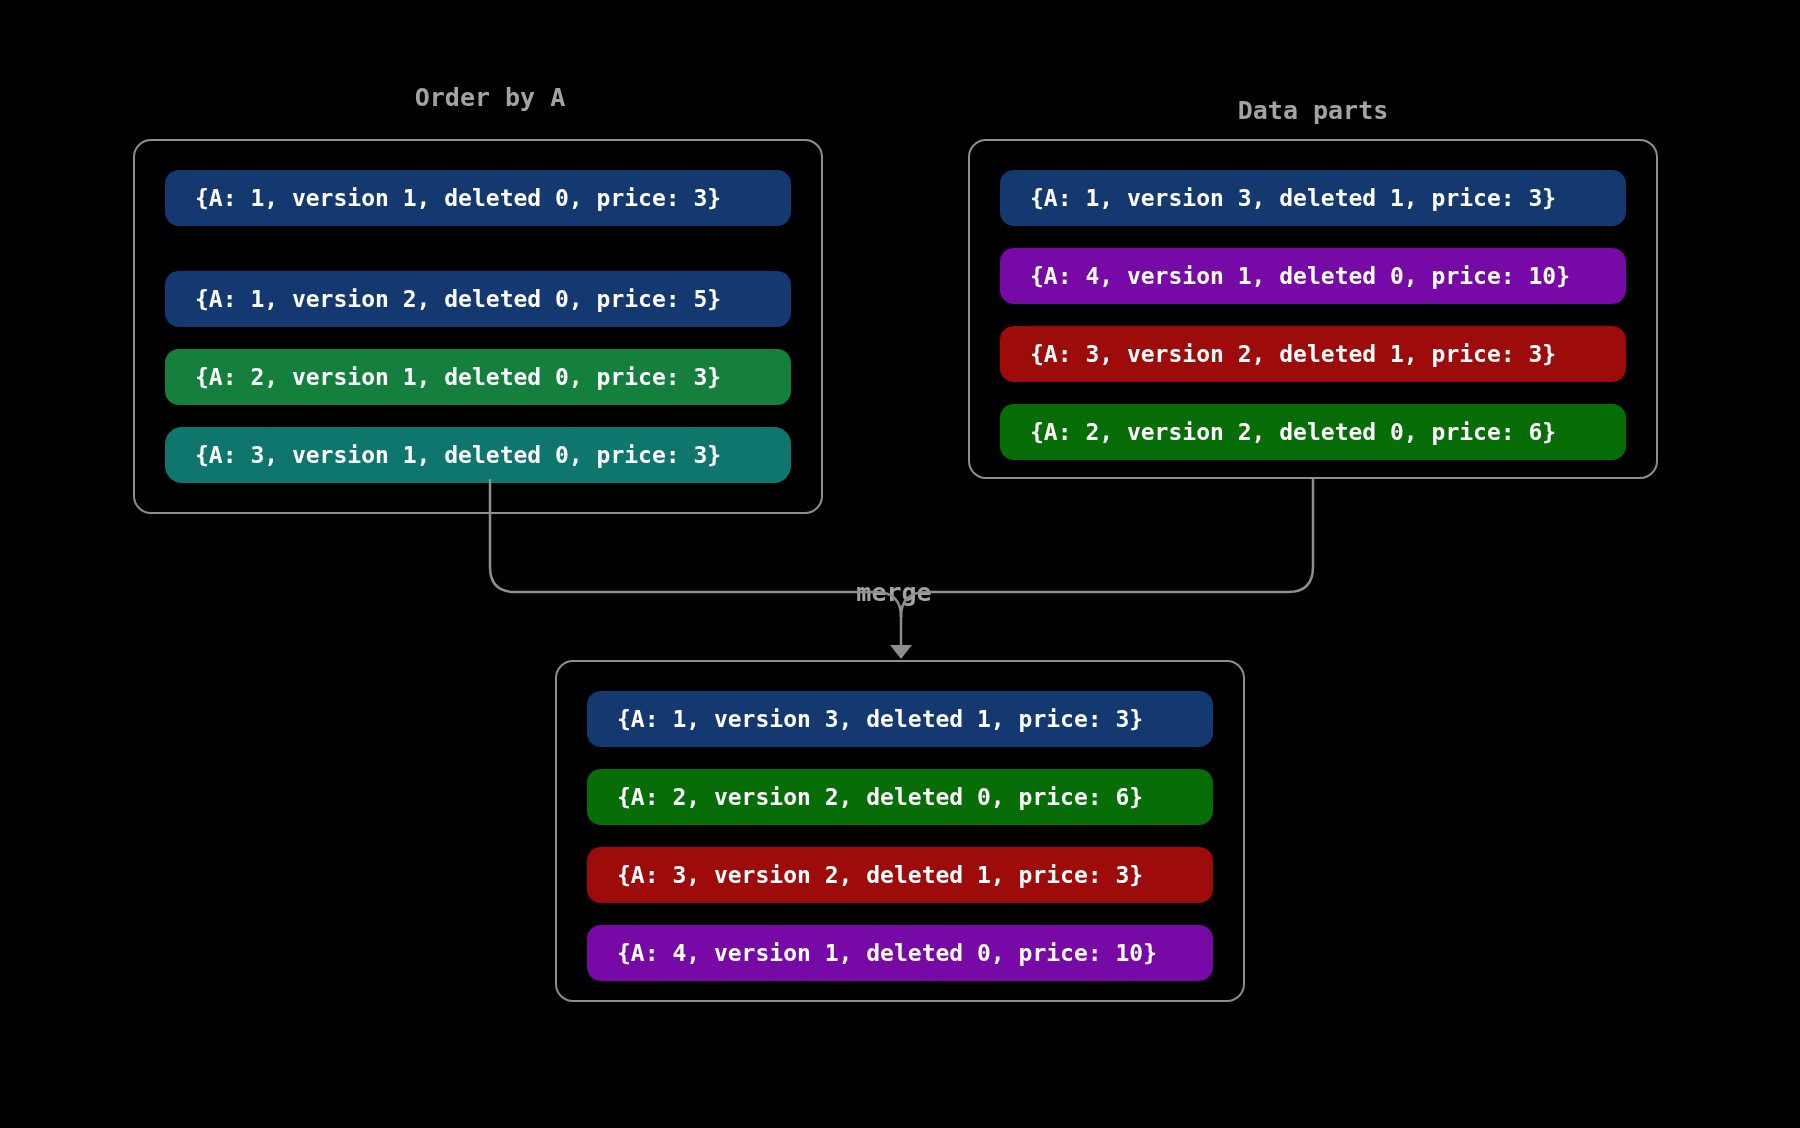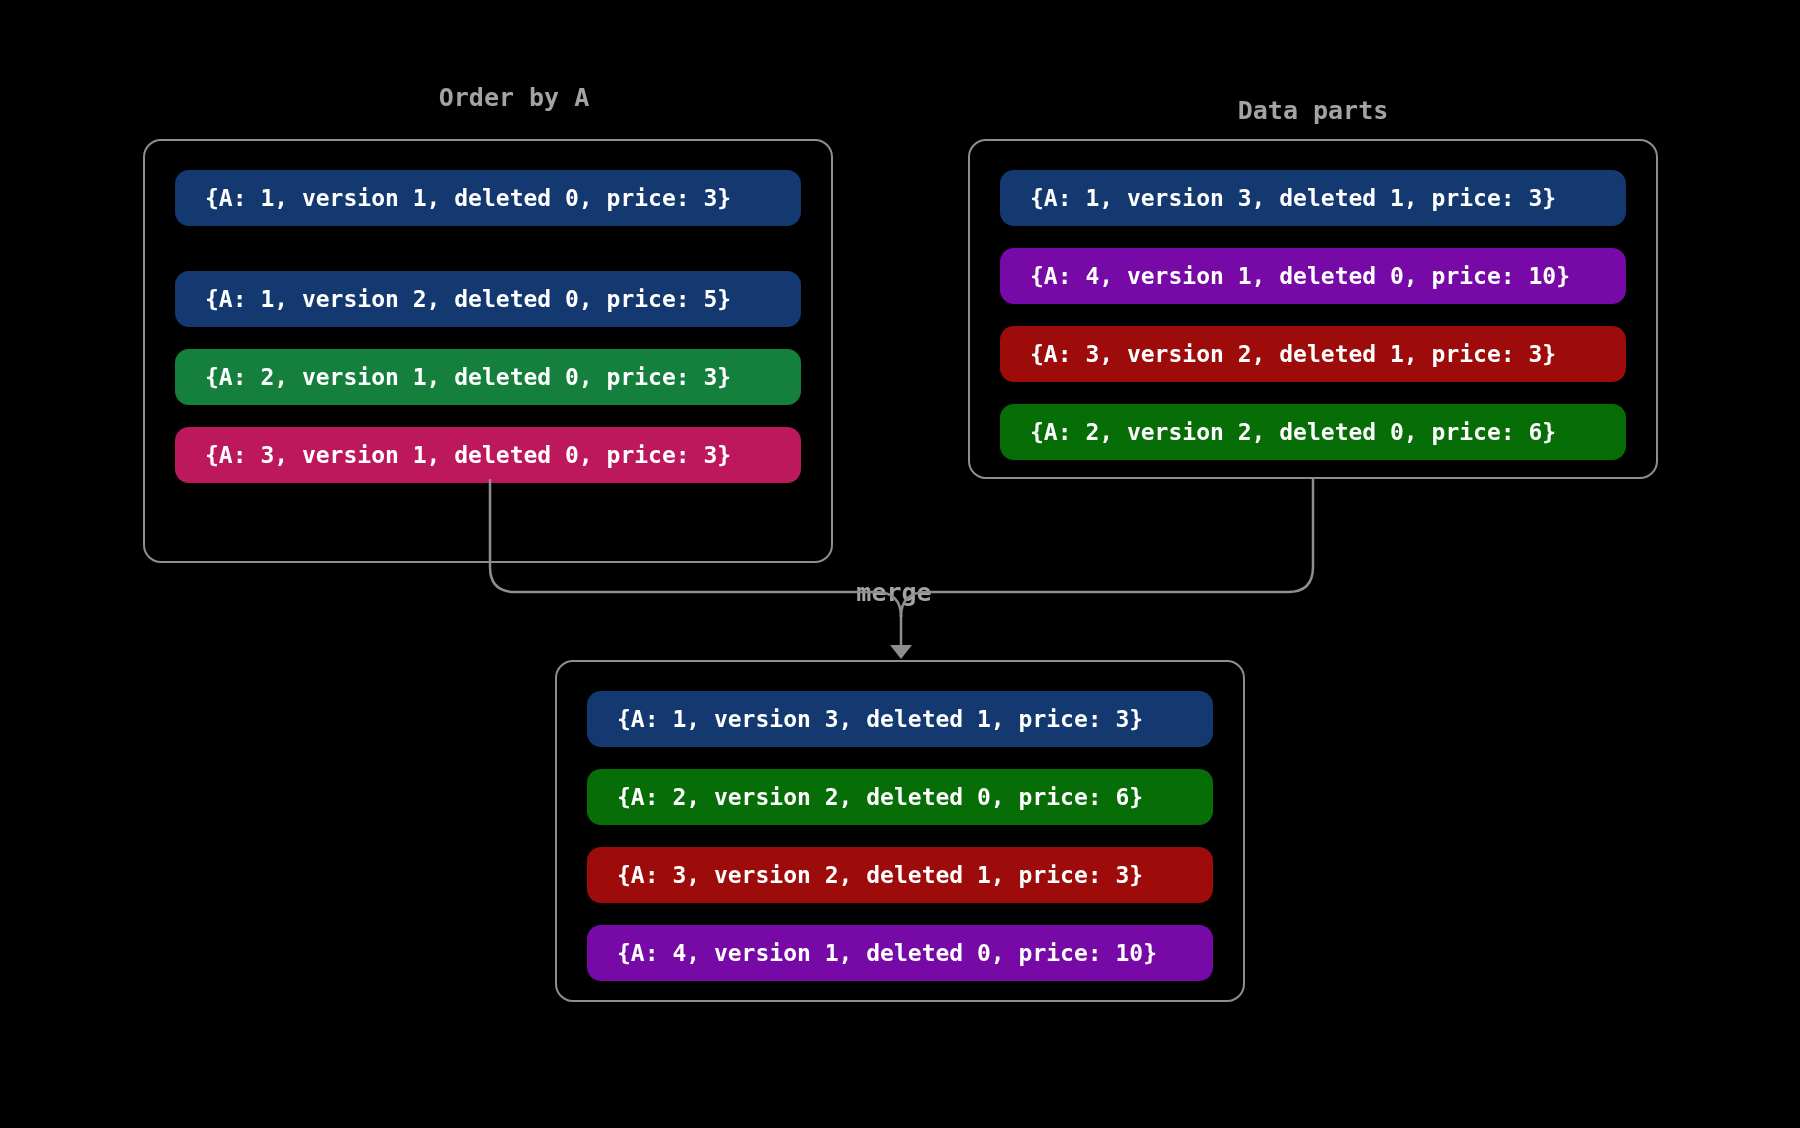--- a/index.html
+++ b/index.html
@@ -54,30 +54,30 @@
     left: 0;
     top: 0;
     pointer-events: none;
   }
 </style>
 </head>
 <body>
 
 <div class="canvas">
 
-  <div class="diagram-title" style="left:514px; top:85px;text-align:right;">Order by A</div>
+  <div class="diagram-title" style="left:490px; top:85px;text-align:right;">Order by A</div>
   <div class="diagram-title" style="left:1313px; top:98px;">Data parts</div>
   <div class="diagram-title" style="left:894px; top:568px;margin-top:12px;">merge</div>
 
-  <div class="node-box" style="left:143px; top:139px; width:690px; height:424px;">
+  <div class="node-box" style="left:133px; top:139px; width:690px; height:375px;">
     <div class="rows">
       <div class="pill" style="background: rgb(19, 57, 112);">{A: 1, version 1, deleted 0, price: 3}</div>
       <div class="pill" style="background: rgb(19, 57, 112); margin-top: 23px;">{A: 1, version 2, deleted 0, price: 5}</div>
       <div class="pill" style="background: #15803d;">{A: 2, version 1, deleted 0, price: 3}</div>
-      <div class="pill" style="background: #be185d;">{A: 3, version 1, deleted 0, price: 3}</div>
+      <div class="pill" style="background: #0f766e; border-radius: 17px;">{A: 3, version 1, deleted 0, price: 3}</div>
     </div>
   </div>
 
   <div class="node-box" style="left:968px; top:139px; width:690px; height:340px;">
     <div class="rows">
       <div class="pill" style="background: rgb(19, 57, 112);">{A: 1, version 3, deleted 1, price: 3}</div>
       <div class="pill" style="background: rgb(119, 9, 166);">{A: 4, version 1, deleted 0, price: 10}</div>
       <div class="pill" style="background: rgb(157, 11, 11);">{A: 3, version 2, deleted 1, price: 3}</div>
       <div class="pill" style="background: rgb(7, 109, 7);">{A: 2, version 2, deleted 0, price: 6}</div>
     </div>

